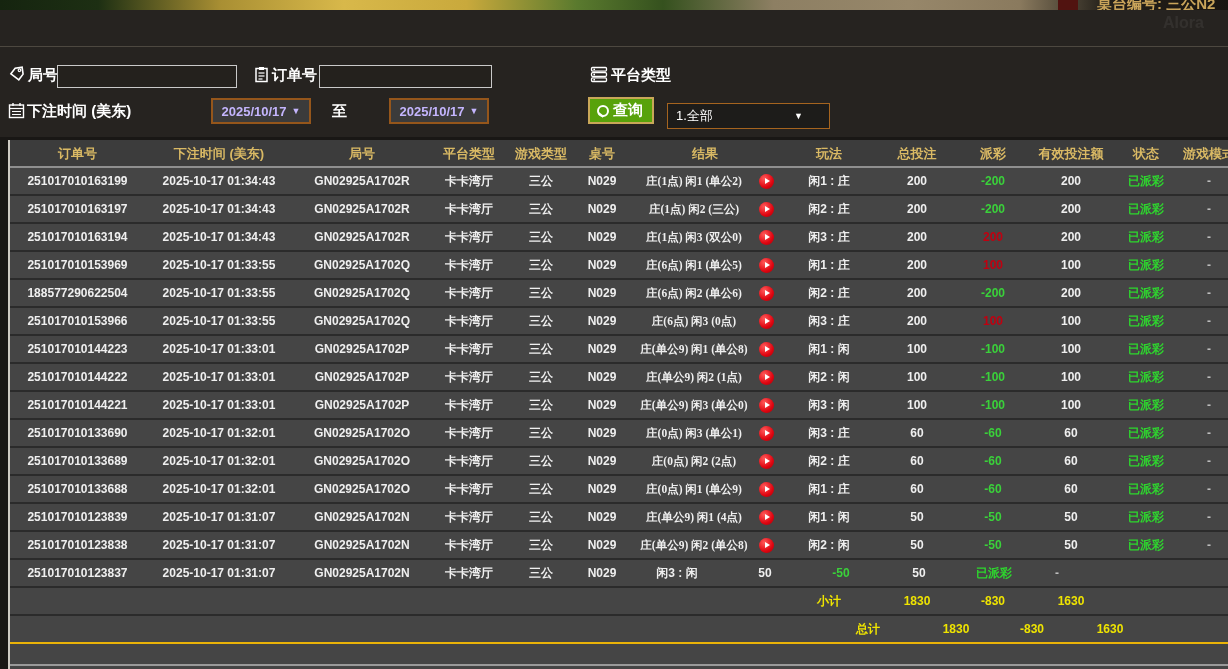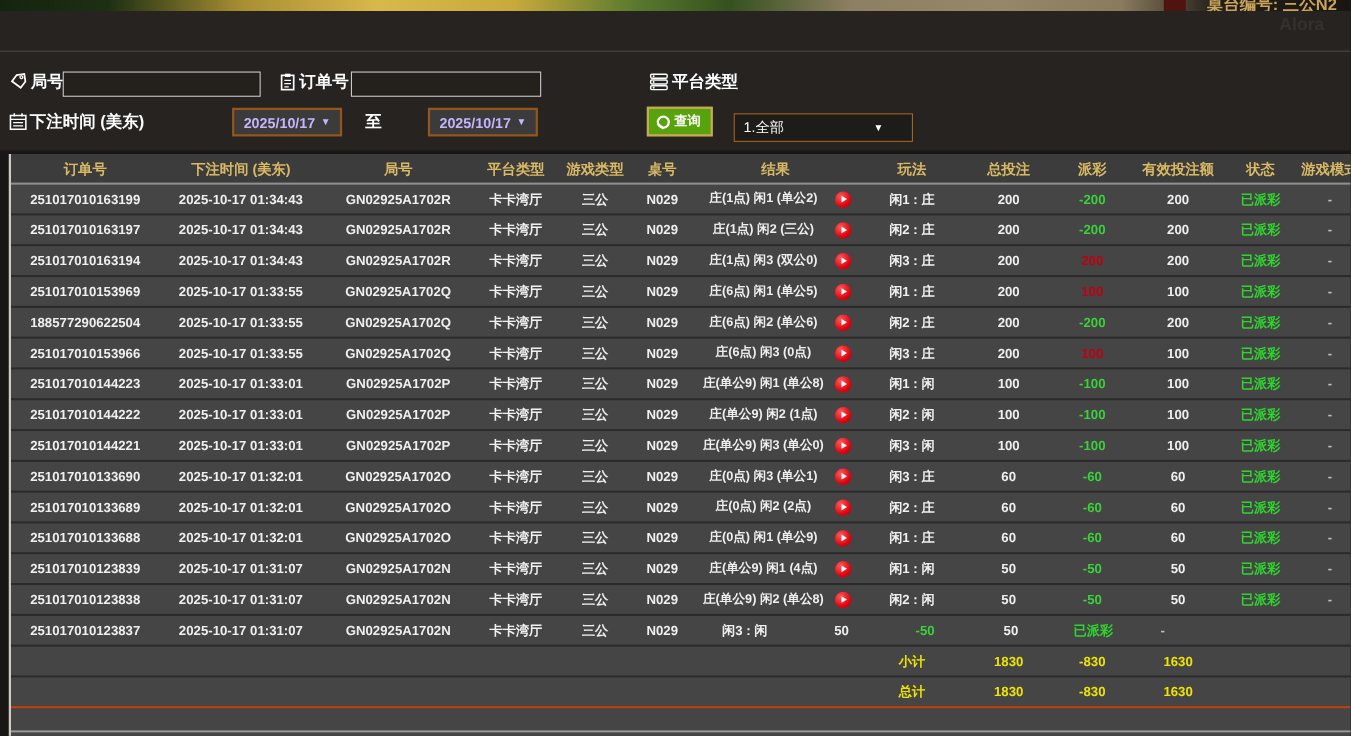--- a/index.html
+++ b/index.html
@@ -42,21 +42,21 @@
   .select-box .sel-arrow{ margin-left:auto; font-size:9px; color:#fff; padding-right:18px; }
   .date-btn{
     position:absolute; height:26px; background:#3b3b3b; border:2px solid #95561b;
     color:#c4b5fd; font-size:13px; font-weight:bold; display:flex; align-items:center;
     justify-content:center; gap:5px; cursor:pointer;
   }
   .date-btn .d-arrow{ font-size:9px; }
   .search-btn{
     position:absolute; left:588px; top:50px; height:27px; padding:0 9px 0 6px;
     background:#58a20b; border:2px solid #c9a758; display:flex; align-items:center; gap:3px;
-    color:#fff; font-size:12px; font-weight:bold; cursor:pointer;
+    color:#fff; font-size:15px; font-weight:bold; cursor:pointer;
   }
   .mag{ position:relative; width:14px; height:14px; display:inline-block; }
   .mag::before{ content:""; position:absolute; left:1px; top:1px; width:8px; height:8px;
     border:2px solid #fff; border-radius:50%; }
   .mag::after{ content:""; position:absolute; left:2px; top:10px; width:6px; height:2px;
     background:#fff; transform:rotate(38deg); }
 
   
   .table-section{
     position:absolute; left:0; top:137px; width:1228px; height:532px;
@@ -71,35 +71,35 @@
     border-bottom:2px solid #2b2b2b; align-items:center; }
   .thead{ background:#3c3c3c; border-bottom:2px solid #8f8f8f; }
   .cell{ flex:none; text-align:center; font-size:12px; font-weight:bold; color:#efefef;
     white-space:nowrap; overflow:hidden; line-height:23px; }
   .thead .cell{ color:#d9b964; font-size:13px; }
   .c-order{ width:135px; } .c-time{ width:148px; } .c-round{ width:138px; }
   .c-platform{ width:76px; } .c-game{ width:68px; } .c-table{ width:54px; }
   .c-result{ width:152px; } .c-play{ width:96px; } .c-bet{ width:80px; }
   .c-payout{ width:72px; } .c-valid{ width:84px; } .c-status{ width:66px; }
   .c-mode{ width:60px; }
-  .c-result{ display:flex; align-items:center; }
+  .c-result{ display:flex; align-items:center;font-family:Liberation Serif, serif; }
   .res-text{ flex:1; text-align:center; font-size:11.5px; font-weight:bold; color:#efefef;
     white-space:nowrap; overflow:hidden; }
   .play-btn{ flex:none; width:15px; height:15px; border-radius:50%; margin-right:7px;
     background:radial-gradient(circle at 35% 30%, #ff5a5a, #e00510 60%, #a00008);
     display:flex; align-items:center; justify-content:center; cursor:pointer; }
   .play-tri{ width:0; height:0; border-left:5px solid #fff; border-top:3px solid transparent;
     border-bottom:3px solid transparent; margin-left:2px; }
   .neg{ color:#3ad13a !important; }
   .pos{ color:#c00010 !important; }
   .status-cell{ color:#2ed52e !important; }
   .mode-cell{ color:#bdbdbd !important; }
   .totals .cell{ color:#efe400; }
   .t-spacer{ width:771px; flex:none; }
-  .row-total{ border-bottom:2px solid #c2410c; }
+  .row-total{ border-bottom:2px solid #eab308;padding-left:39px; }
   .empty-row{ height:22px; min-height:22px; background:#454545; border-bottom:2px solid #9a9a9a; }
   .filler{ flex:1; background:#454545; }
 </style>
 </head>
 <body>
 
 <div class="screen">
 
   <div class="top-strip">
     <div class="strip-redbox"></div>

